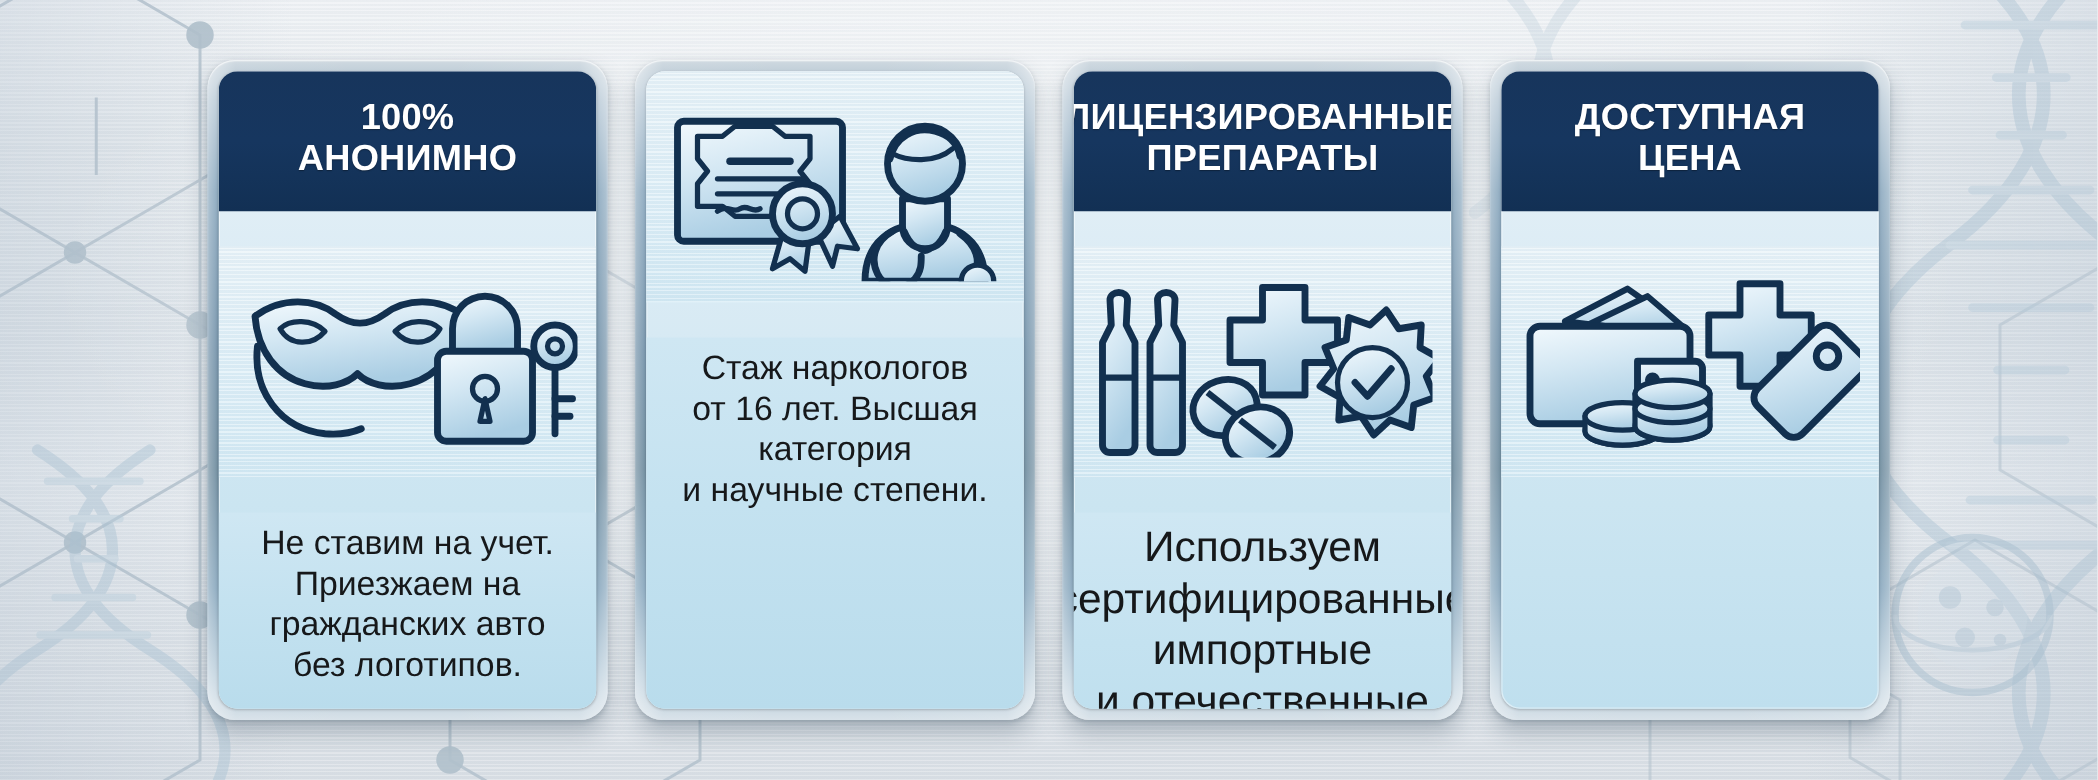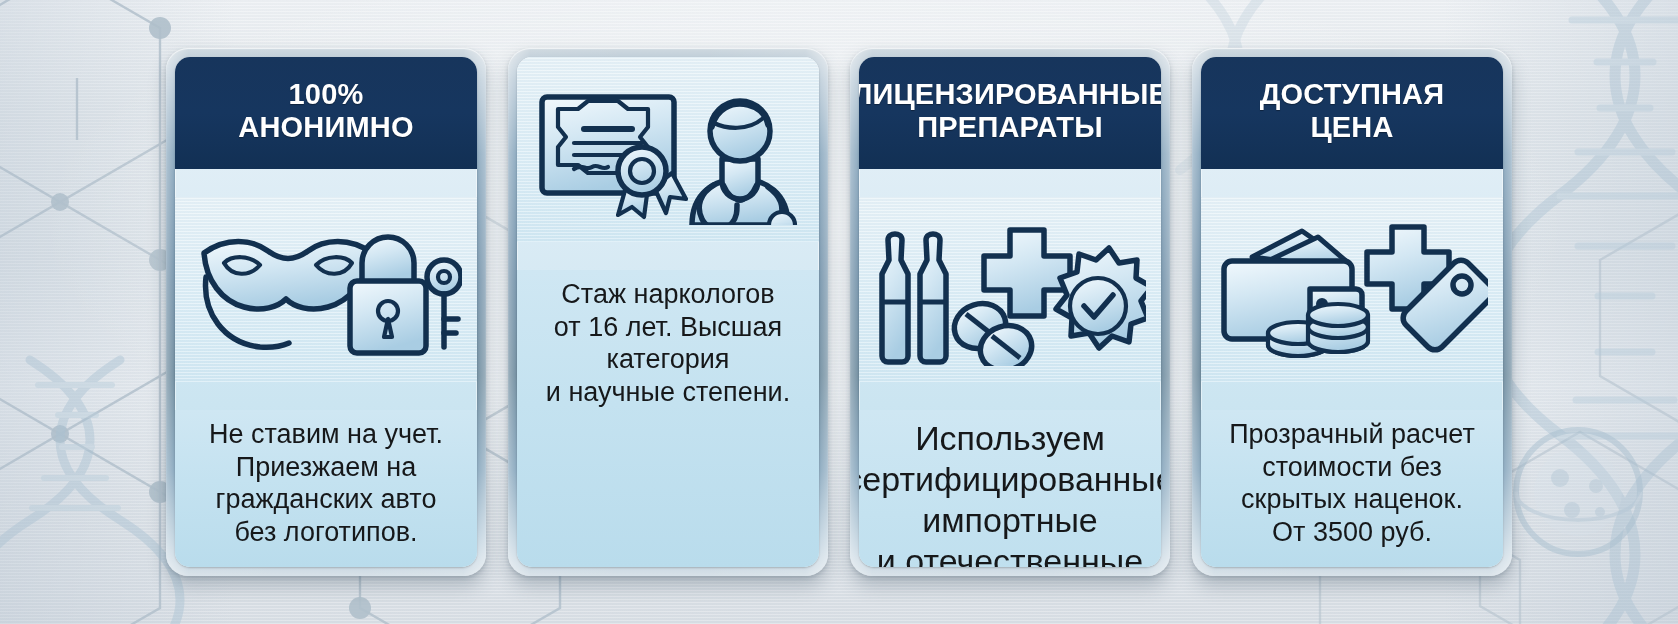--- a/index.html
+++ b/index.html
@@ -460,22 +460,16 @@
             <ellipse class="ico-fill-thin" cx="122" cy="112" rx="30" ry="11"></ellipse>
             <ellipse class="ico-fill-thin" cx="122" cy="100" rx="30" ry="11"></ellipse>
           </g>
 
           <path class="ico-fill" d="M176,12 h32 v25 h25 v32 h-25 v25 h-32 v-25 h-25 v-32 h25 Z"></path>
 
           <path class="ico-fill" d="M190,96 L238,48 a10,10 0 0 1 14,0 l22,22 a10,10 0 0 1 0,14 L226,132 a10,10 0 0 1 -14,0 L190,110 a10,10 0 0 1 0,-14 Z"></path>
           <circle class="ico-stroke" cx="246" cy="70" r="9"></circle>
         </svg>
       </div>
-      <div class="card-body">
-        <div class="card-body-text">Прозрачный расчет
-стоимости без
-скрытых наценок.
-От 3500 руб.</div>
-      </div>
     </div>
   </div>
 
 </div>
 
 </body></html>

